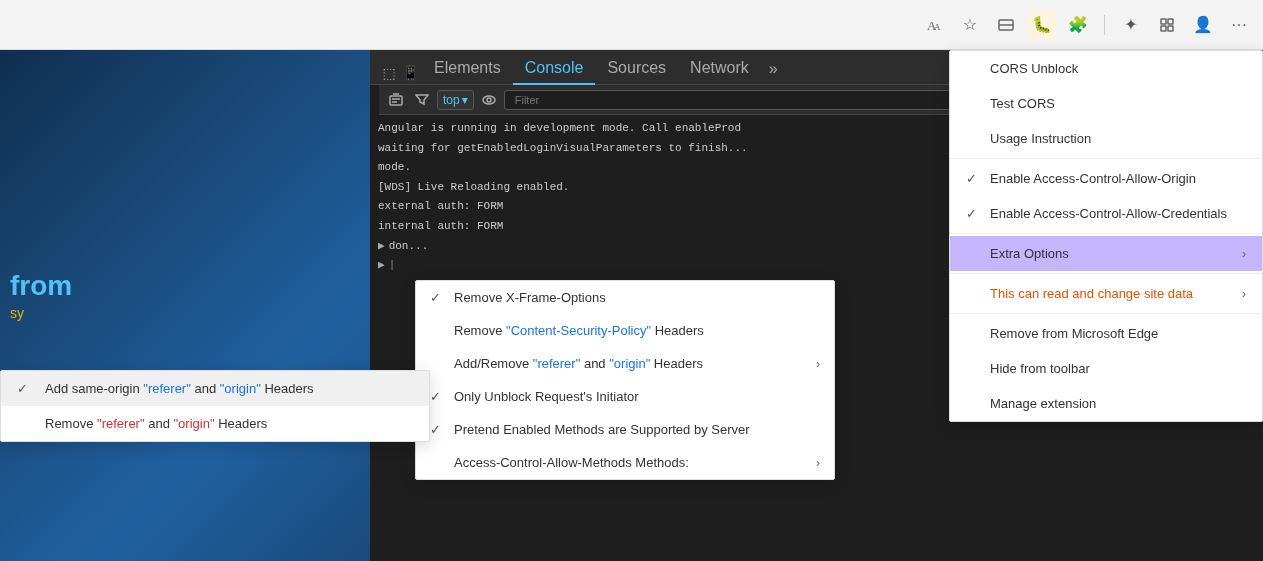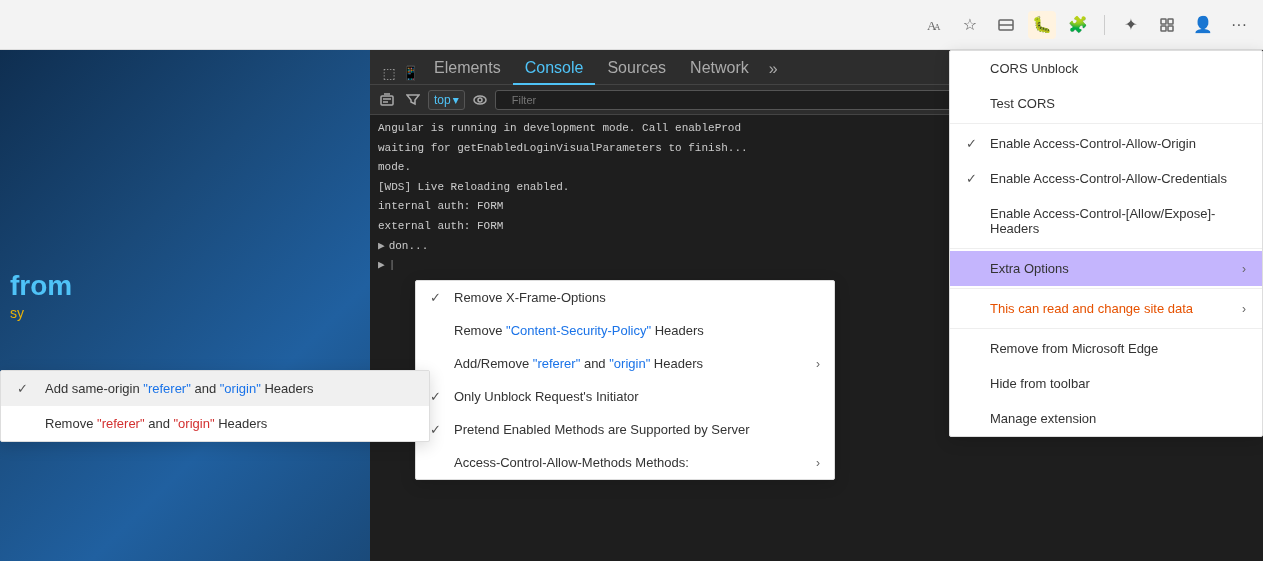--- a/index.html
+++ b/index.html
@@ -130,20 +130,21 @@
     
     .devtools-toolbar {
       height: 30px;
       background: #2d2d2d;
       display: flex;
       align-items: center;
       padding: 0 6px;
       gap: 4px;
       flex-shrink: 0;
       border-bottom: 1px solid #444;
+      margin-left: 9px;
     }
 
     .dt-btn {
       width: 22px;
       height: 22px;
       border-radius: 3px;
       display: flex;
       align-items: center;
       justify-content: center;
       color: #aaa;
@@ -165,21 +166,21 @@
     }
 
     .filter-input {
       flex: 1;
       height: 20px;
       background: #1e1e1e;
       border: 1px solid #555;
       border-radius: 3px;
       color: #ccc;
       font-size: 11px;
-      padding: 0 16px;
+      padding: 0 10px;
       outline: none;
     }
 
     .custom-levels {
       display: flex;
       align-items: center;
       gap: 2px;
       color: #aaa;
       font-size: 11px;
       cursor: pointer;
@@ -447,24 +448,24 @@
     <div class="console-line">
       waiting for getEnabledLoginVisualParameters to finish...
     </div>
     <div class="console-line">
       mode.
     </div>
     <div class="console-line">
       [WDS] Live Reloading enabled.
     </div>
     <div class="console-line">
+      external auth: FORM
+    </div>
+    <div class="console-line">
       internal auth: FORM
-    </div>
-    <div class="console-line">
-      external auth: FORM
     </div>
     <div class="console-line" style="display:flex;align-items:center;gap:4px;">
       <span style="color:#aaa;cursor:pointer;">▶</span>
       <span>don...</span>
     </div>
     <div class="console-line" style="display:flex;align-items:center;">
       <span style="color:#aaa;margin-right:4px;">▶</span>
       <span style="color:#888;">|</span>
     </div>
   </div>
@@ -475,37 +476,37 @@
   <div class="ext-menu-item">
     <span class="check-mark">&nbsp;</span>
     <span>CORS Unblock</span>
   </div>
 
   <div class="ext-menu-item">
     <span class="check-mark">&nbsp;</span>
     <span>Test CORS</span>
   </div>
 
+  <div class="ext-menu-item">
+    <span class="check-mark">&nbsp;</span>
+    <span>Usage Instruction</span>
+  </div>
 
   <div class="ext-menu-divider"></div>
 
   <div class="ext-menu-item">
     <span class="check-mark">✓</span>
     <span>Enable Access-Control-Allow-Origin</span>
   </div>
 
   <div class="ext-menu-item">
     <span class="check-mark">✓</span>
     <span>Enable Access-Control-Allow-Credentials</span>
   </div>
 
-  <div class="ext-menu-item">
-    <span class="check-mark">&nbsp;</span>
-    <span>Enable Access-Control-[Allow/Expose]-Headers</span>
-  </div>
 
   <div class="ext-menu-divider"></div>
 
   <div class="ext-menu-item highlighted">
     <span class="check-mark">&nbsp;</span>
     <span>Extra Options</span>
     <span class="arrow">›</span>
   </div>
 
   <div class="ext-menu-divider"></div>

